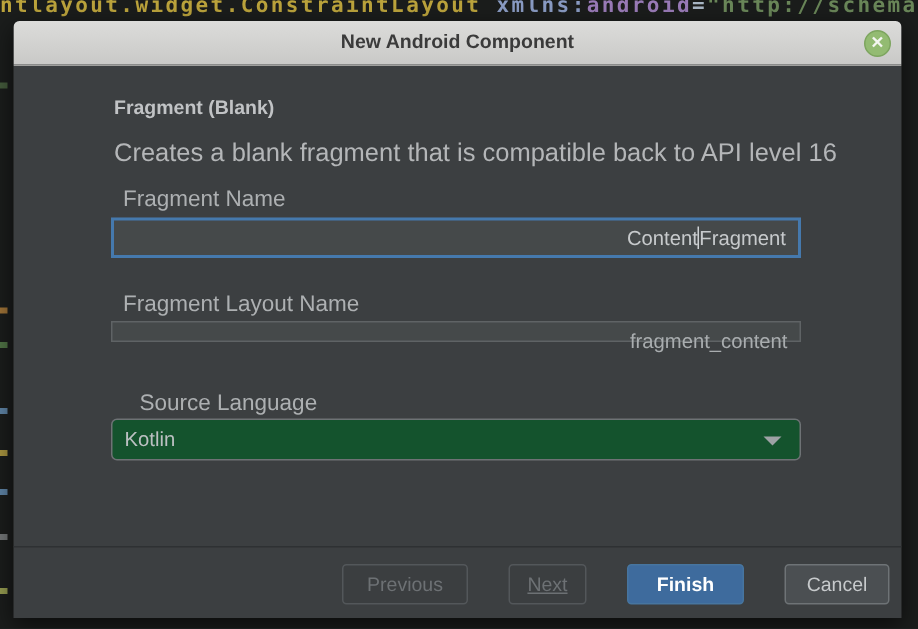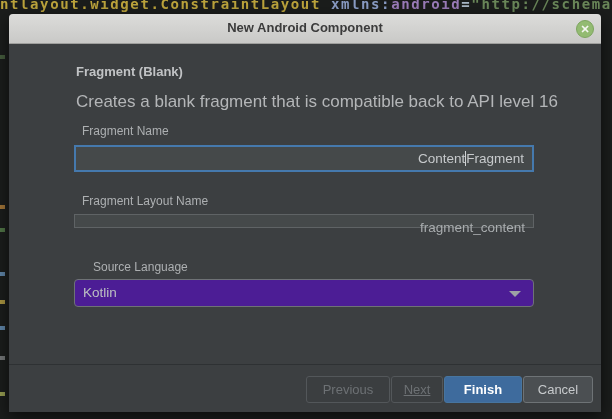--- a/index.html
+++ b/index.html
@@ -22,40 +22,40 @@
   .titlebar .title{position:absolute;left:0;right:0;top:6px;text-align:center;
     font-size:13px;font-weight:bold;color:#3b3b3b;}
   .close-btn{position:absolute;right:7px;top:6px;width:18px;height:18px;
     border-radius:50%;background:#93bb72;border:1px solid #7da55f;
     box-sizing:border-box;text-align:center;cursor:default;}
   .close-btn span{display:block;font-size:11px;line-height:16px;color:#f4f6f1;
     font-weight:bold;}
 
   .heading{position:absolute;left:67px;top:50px;font-size:13px;font-weight:bold;color:#c1c3c5;}
   .desc{position:absolute;left:67px;top:78px;font-size:17px;color:#b4b6b8;}
-  .fld-label{position:absolute;left:73px;font-size:12px;color:#adb0b2;}
+  .fld-label{position:absolute;left:73px;font-size:15px;color:#adb0b2;}
   .lbl-1{top:110px;} .lbl-2{top:180px;} .lbl-3{top:246px;margin-left:11px;}
 
   .text-input{position:absolute;left:65px;width:460px;height:27px;box-sizing:border-box;
     background:#45494a;border:1px solid #5f6365;color:#babdbf;font-size:13.5px;
     line-height:25px;padding:0 8px;cursor:text;text-align:right;}
   .inp-1{top:131px;border:2px solid #4579ad;line-height:23px;color:#c7cacc;}
   .inp-2{top:200px;height:14px;color:#a9adaf;}
   .caret{display:inline-block;width:1px;height:15px;background:#cfd2d4;
     vertical-align:-3px;}
 
   .select{position:absolute;left:65px;top:265px;width:460px;height:28px;box-sizing:border-box;
-    background:#4c1d95;border:1px solid #6e7275;border-radius:4px;color:#bcc0c2;
+    background:#14532d;border:1px solid #6e7275;border-radius:4px;color:#bcc0c2;
     font-size:13.5px;line-height:26px;padding:0 8px;cursor:default;}
   .select .arrow{position:absolute;right:12px;top:11px;width:0;height:0;
     border-left:6px solid transparent;border-right:6px solid transparent;
     border-top:6px solid #9ea2a5;}
 
   .separator{position:absolute;left:0;top:350px;width:100%;height:1px;background:#2e3133;}
-  .footer{position:absolute;right:8px;top:362px;display:flex;gap:1px;}
+  .footer{position:absolute;right:8px;top:362px;display:flex;gap:27px;}
   .btn{height:27px;box-sizing:border-box;border-radius:3px;font-size:13px;
     font-family:"Liberation Sans",sans-serif;text-align:center;}
   .btn-disabled{background:#3b3e40;border:1px solid #53575a;color:#6d7174;width:84px;}
   .btn-next{width:52px;text-decoration:underline;}
   .btn-cancel{background:#4b4f52;border:1px solid #6e7376;color:#c7cacc;width:70px;cursor:pointer;}
   .btn-finish{background:#3e6b9d;border:1px solid #47759f;color:#ffffff;
     font-weight:bold;width:78px;cursor:pointer;}
 </style>
 </head>
 <body>

